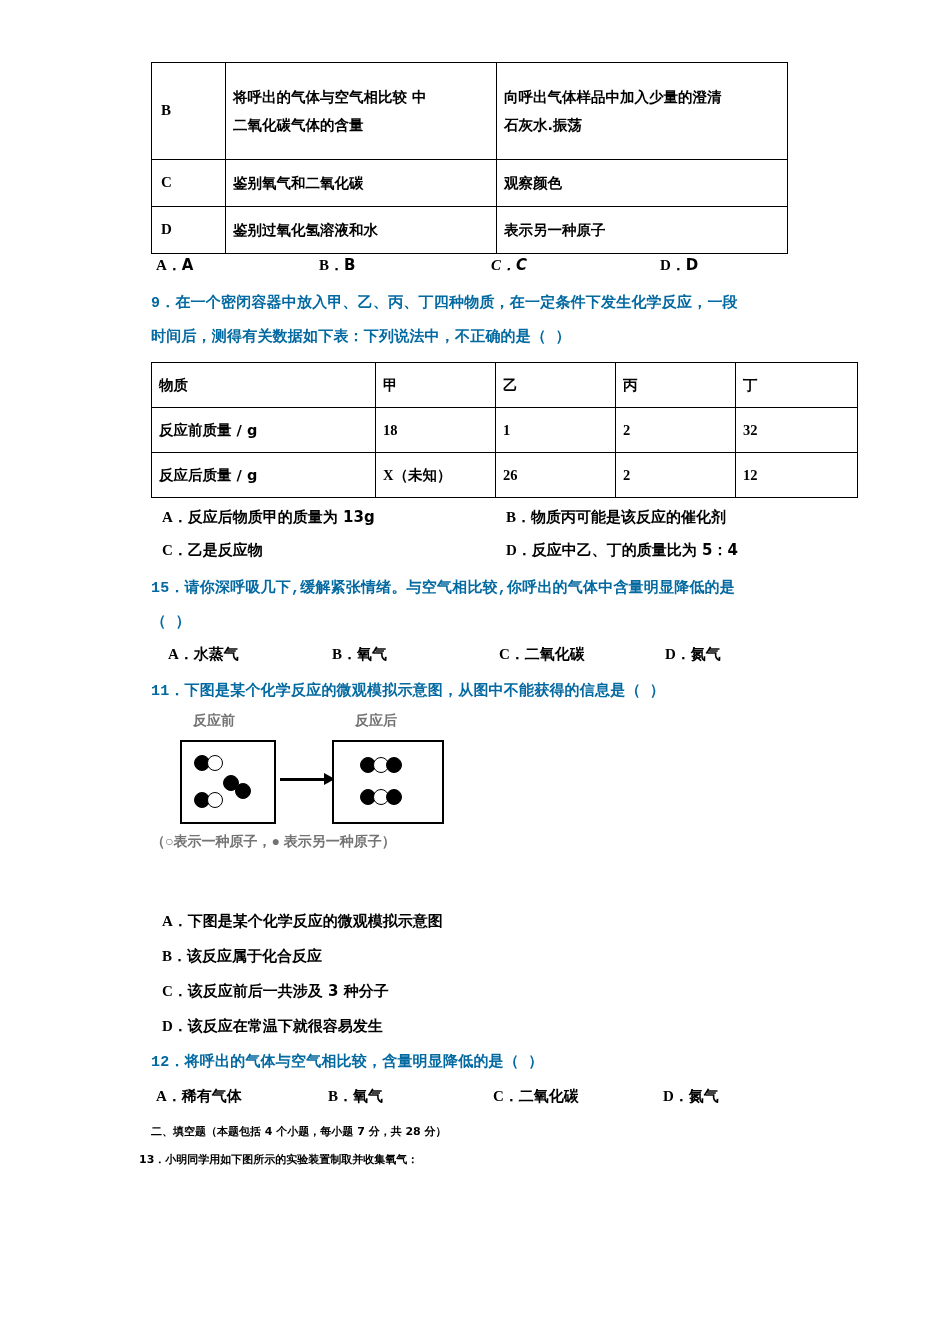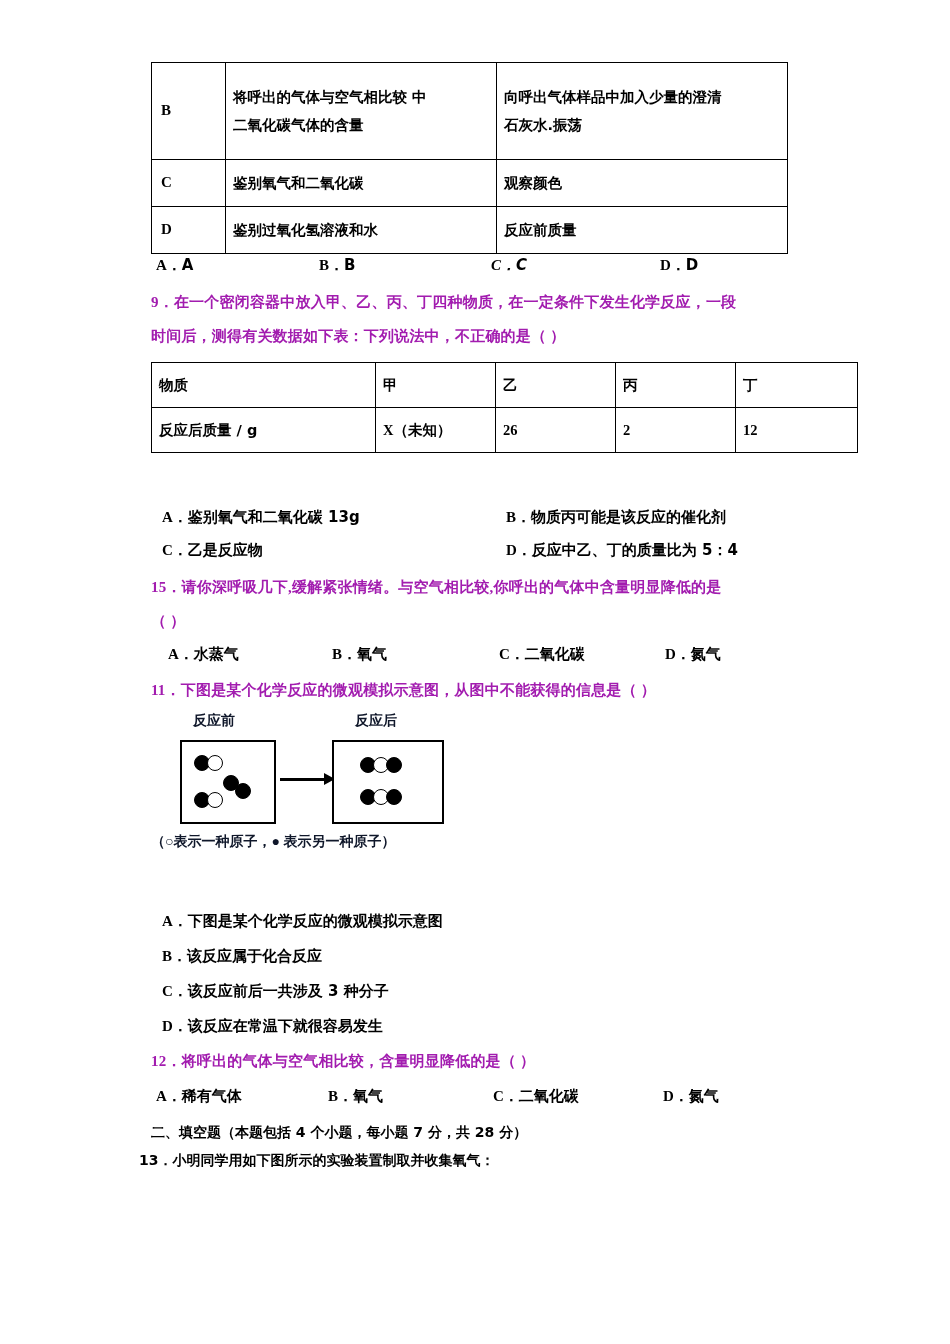--- a/index.html
+++ b/index.html
@@ -71,24 +71,24 @@
   #table-two td.c3 { width: 105px; }
   #table-two td.c4 { width: 107px; }
   #table-two td.num {
     font-family: "Liberation Serif", serif;
     font-size: 14.5px;
   }
 
   
   .line {
     position: absolute;
-    font-family: Liberation Serif, serif;
+    font-family: Liberation Mono, monospace;
     font-weight: bold;
     font-size: 15px;
-    color: #a21caf;
+    color: #0369a1;
     white-space: nowrap;
     letter-spacing: 0.2px;
   }
   .opt-row {
     position: absolute;
     left: 151px;
     width: 680px;
     height: 24px;
   }
   .opt {
@@ -106,24 +106,24 @@
   
   #molecule-diagram {
     position: absolute;
     left: 180px;
     top: 712px;
     width: 310px;
     height: 120px;
   }
   .diag-caption {
     position: absolute;
-    font-family: Liberation Serif, serif;
+    font-family: Liberation Sans, sans-serif;
     font-weight: bold;
     font-size: 14px;
-    color: #0f172a;
+    color: #737373;
     white-space: nowrap;
   }
   .mbox {
     position: absolute;
     border: 2px solid #000;
     background: #fff;
   }
   #box-before { left: 0px;   top: 28px; width: 92px;  height: 80px; }
   #box-after  { left: 152px; top: 28px; width: 108px; height: 80px; }
   .arrow-shaft {
@@ -151,21 +151,21 @@
     box-sizing: border-box;
   }
   .atom.black { background: #000; border: 1.5px solid #000; }
   .atom.white { background: #fff; border: 1.8px solid #000; }
 
   
   .sec-head {
     position: absolute;
     font-family: "DejaVu Sans", "Liberation Sans", sans-serif;
     font-weight: bold;
-    font-size: 14px;
+    font-size: 11px;
     white-space: nowrap;
   }
 </style>
 </head>
 <body>
 
 <div class="page">
 
   <table class="exam-table" id="table-one">
     <tbody>
@@ -181,21 +181,21 @@
       </td>
     </tr>
     <tr class="row-short">
       <td class="col-letter">C</td>
       <td class="col-mid">鉴别氧气和二氧化碳</td>
       <td class="col-right">观察颜色</td>
     </tr>
     <tr class="row-short">
       <td class="col-letter">D</td>
       <td class="col-mid">鉴别过氧化氢溶液和水</td>
-      <td class="col-right">反应前质量</td>
+      <td class="col-right">表示另一种原子</td>
     </tr>
   </tbody>
     </table>
 
   <div class="opt-row" style="top:256px;">
     <div class="opt" style="left:5px;"><span class="lbl">A．</span><span>A</span></div>
     <div class="opt" style="left:168px;"><span class="lbl">B．</span><span>B</span></div>
     <div class="opt" style="left:340px;font-style:italic;"><span class="lbl">C．</span><span>C</span></div>
     <div class="opt" style="left:509px;"><span class="lbl">D．</span><span>D</span></div>
   </div>
@@ -206,31 +206,38 @@
   <table class="exam-table" id="table-two">
     <tbody>
         <tr>
       <td class="c0">物质</td>
       <td class="c1">甲</td>
       <td class="c2">乙</td>
       <td class="c3">丙</td>
       <td class="c4">丁</td>
     </tr>
     <tr>
+      <td class="c0">反应前质量 / g</td>
+      <td class="c1 num">18</td>
+      <td class="c2 num">1</td>
+      <td class="c3 num">2</td>
+      <td class="c4 num">32</td>
+    </tr>
+    <tr>
       <td class="c0">反应后质量 / g</td>
       <td class="c1 num">X（未知）</td>
       <td class="c2 num">26</td>
       <td class="c3 num">2</td>
       <td class="c4 num">12</td>
     </tr>
   </tbody>
     </table>
 
   <div class="opt-row" style="top:508px;">
-    <div class="opt" style="left:11px;"><span class="lbl">A．</span><span>鉴别氧气和二氧化碳 13g</span></div>
+    <div class="opt" style="left:11px;"><span class="lbl">A．</span><span>反应后物质甲的质量为 13g</span></div>
     <div class="opt" style="left:355px;"><span class="lbl">B．</span><span>物质丙可能是该反应的催化剂</span></div>
   </div>
   <div class="opt-row" style="top:541px;">
     <div class="opt" style="left:11px;"><span class="lbl">C．</span><span>乙是反应物</span></div>
     <div class="opt" style="left:355px;"><span class="lbl">D．</span><span>反应中乙、丁的质量比为 5：4</span></div>
   </div>
 
   <div class="line" style="left:151px; top:578px;">15．请你深呼吸几下,缓解紧张情绪。与空气相比较,你呼出的气体中含量明显降低的是</div>
   <div class="line" style="left:151px; top:612px;">（      ）</div>
   <div class="opt-row" style="top:645px;margin-left:12px;">

